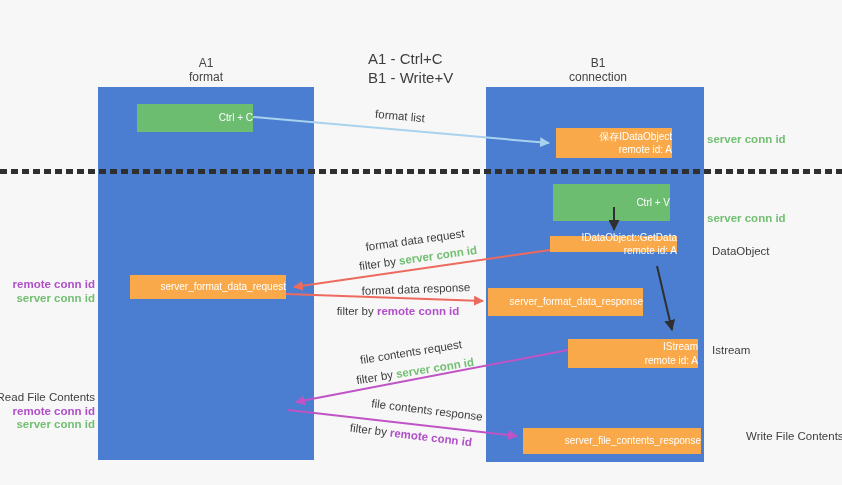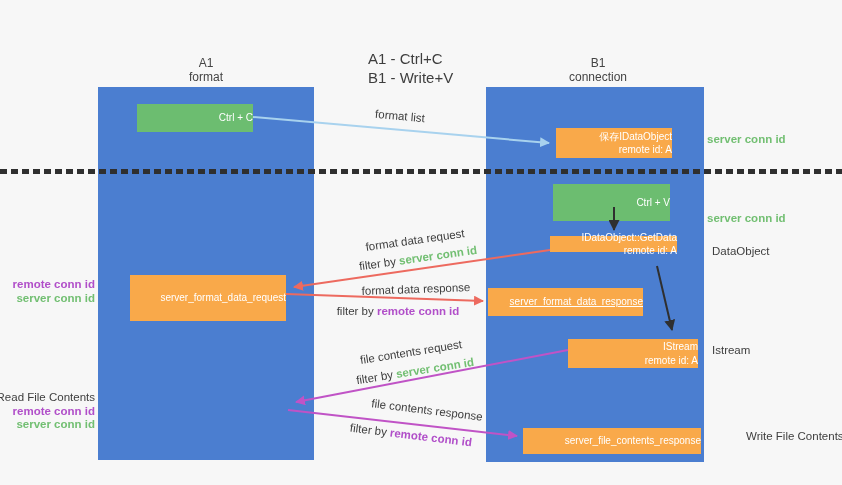--- a/index.html
+++ b/index.html
@@ -67,24 +67,24 @@
     <div>保存IDataObject</div>
     <div>remote id: A</div>
   </div>
   <div class="box green" style="left:553px;top:184px;width:117px;height:37px;">
     <div>Ctrl + V</div>
   </div>
   <div class="box orange" style="left:550px;top:236px;width:127px;height:16px;">
     <div>IDataObject::GetData</div>
     <div>remote id: A</div>
   </div>
-  <div class="box orange" style="left:130px;top:275px;width:156px;height:46px;">
+  <div class="box orange" style="left:130px;top:275px;width:156px;height:24px;">
     <div>server_format_data_request</div>
   </div>
-  <div class="box orange" style="left:488px;top:288px;width:155px;height:28px;text-decoration:underline;">
+  <div class="box orange" style="left:488px;top:288px;width:155px;height:28px;">
     <div>server_format_data_response</div>
   </div>
   <div class="box orange" style="left:568px;top:339px;width:130px;height:29px;">
     <div>IStream</div>
     <div>remote id: A</div>
   </div>
   <div class="box orange" style="left:523px;top:428px;width:178px;height:26px;">
     <div>server_file_contents_response</div>
   </div>
 

